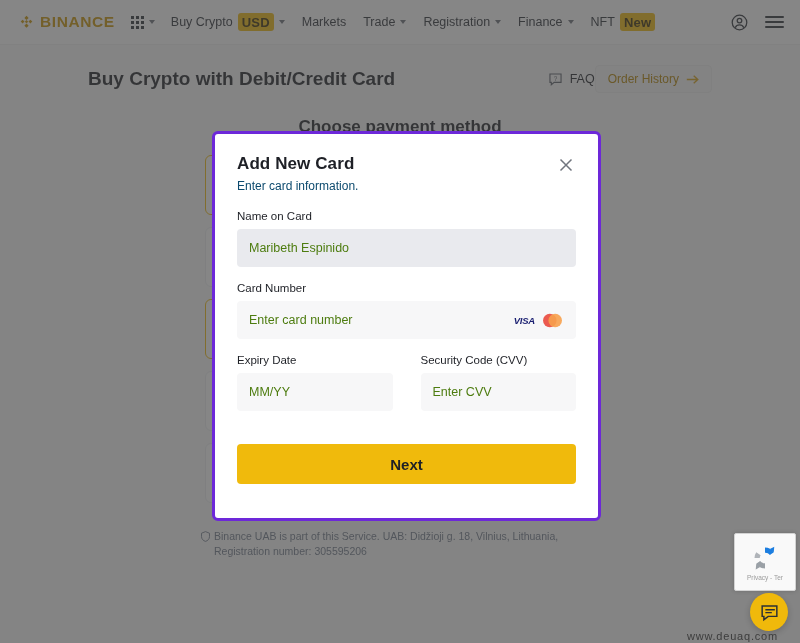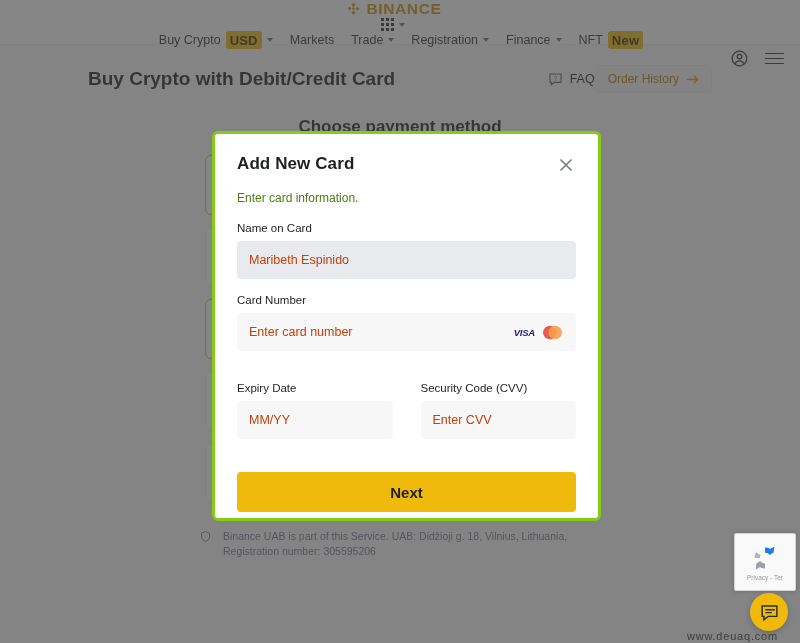--- a/index.html
+++ b/index.html
@@ -29,21 +29,20 @@
 
   
   #topnav {
     position: relative;
     height: 45px;
     background: #ffffff;
     display: flex;
     align-items: center;
     padding: 0 16px 0 18px;
     border-bottom: 1px solid #f0f0f0;
-    flex-direction: column;
   }
 
   .logo-wrap {
     display: flex;
     align-items: center;
     gap: 5px;
     margin-right: 16px;
   }
   .logo-mark { width: 17px; height: 17px; display: block; }
   .logo-text {
@@ -166,21 +165,21 @@
     background: #ffffff;
   }
   .pm-card.sel { border-color: #f0b90b; }
   .pm-row { display: flex; gap: 12px; }
   .pm-row .pm-card { flex: 1; }
 
   .footnote {
     margin: 26px auto 0 auto;
     width: 400px;
     display: flex;
-    gap: 12px;
+    gap: 3px;
     align-items: flex-start;
     font-size: 10.5px;
     line-height: 15px;
     color: #707a8a;
   }
   .shield-icon { width: 11px; height: 11px; display: block; flex: none; margin-top: 2px; }
 
   
   #overlay {
     position: absolute;
@@ -189,80 +188,80 @@
   }
 
   
   #modal {
     position: absolute;
     left: 212px;
     top: 131px;
     width: 389px;
     height: 390px;
     background: #ffffff;
-    border: 3px solid #84cc16;
+    border: 3px solid #6d28d9;
     border-radius: 6px;
     padding: 20px 22px 0 22px;
   }
 
   .modal-head { display: flex; align-items: flex-start; }
   .modal-title {
     font-size: 17px;
     font-weight: 700;
     color: #1e2026;
     letter-spacing: 0.1px;
   }
   .modal-close {
     margin-left: auto;
     width: 20px; height: 20px;
     display: block;
     margin-top: 1px;
   }
   .modal-sub {
-    margin-top: 16px;
+    margin-top: 4px;
     font-size: 12px;
-    color: #4d7c0f;
+    color: #0c4a6e;
   }
 
   .field { margin-top: 17px; }
   .field.tight { margin-top: 15px; }
   .field-label {
     font-size: 11.5px;
     color: #1e2026;
     margin-bottom: 7px;
   }
   .field-input {
     height: 38px;
     background: #f7f7f8;
     border-radius: 4px;
     display: flex;
     align-items: center;
     padding: 0 12px;
   }
   .field-input.focused { background: #e9eaee; }
   .placeholder {
     font-size: 12.5px;
-    color: #c2410c;
+    color: #4d7c0f;
   }
   .card-brands {
     margin-left: auto;
     display: flex;
     align-items: center;
     gap: 6px;
   }
   .visa-logo {
     font-size: 9.5px;
     font-weight: 700;
     font-style: italic;
     color: #1a1f71;
     letter-spacing: -0.2px;
   }
   .mc-logo { width: 23px; height: 15px; display: block; }
 
-  .field-row { display: flex; gap: 28px; margin-top: 31px; }
+  .field-row { display: flex; gap: 28px; margin-top: 15px; }
   .field-row .field { margin-top: 0; flex: 1; }
 
   .next-btn {
     margin-top: 33px;
     height: 40px;
     width: 100%;
     background: #f0ba0c;
     border: none;
     border-radius: 4px;
     font-family: "Liberation Sans", sans-serif;

